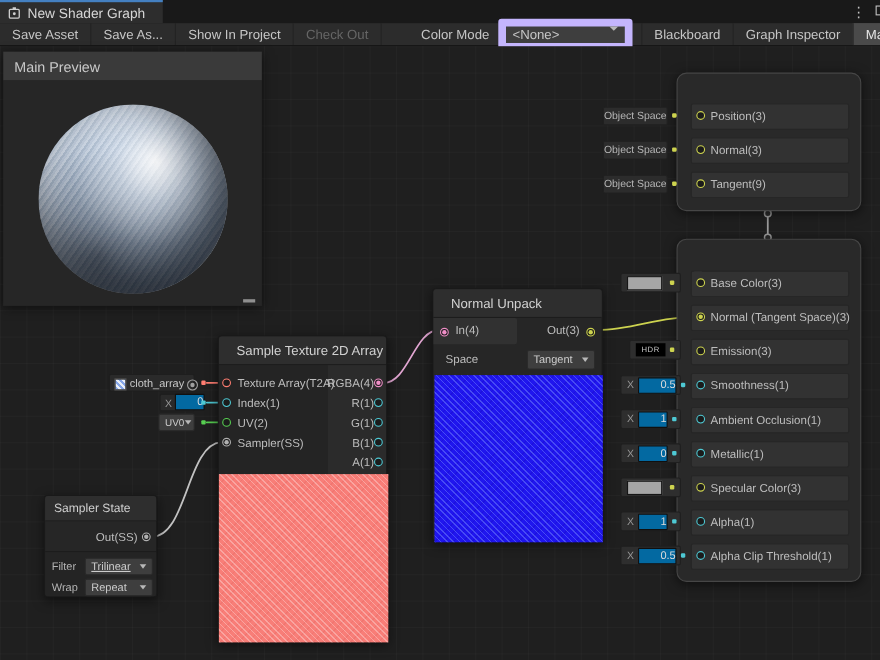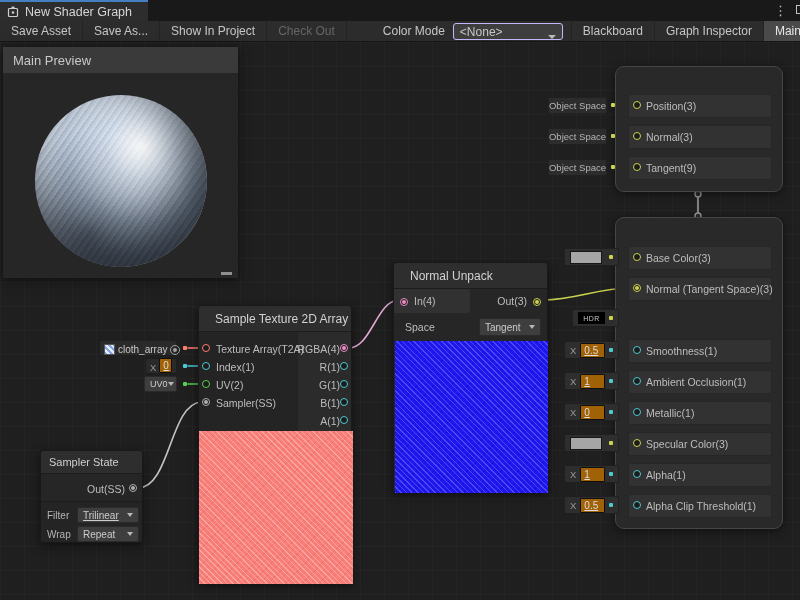--- a/index.html
+++ b/index.html
@@ -13,21 +13,21 @@
   .winbtn{font-size:13px;line-height:21px;cursor:default;}
   .maxbox{display:inline-block;width:8px;height:7px;border:1.5px solid #c2c2c2;margin-bottom:1px;}
 
   
   .toolbar{position:absolute;left:0;top:21px;width:800px;height:21px;background:#2c2c2c;border-bottom:1px solid #151515;display:flex;align-items:stretch;font-size:12px;color:#c6c6c6;box-sizing:border-box;}
   .tbtn{display:flex;align-items:center;padding:0 11px;border-right:1px solid #232323;white-space:nowrap;cursor:default;}
   .tbtn.disabled{color:#666;}
   .tbtn.active{background:#4a4a4a;color:#e6e6e6;}
   .cm-group{display:flex;align-items:center;margin-left:28px;}
   .cm-label{padding:0 8px;white-space:nowrap;}
-  .tb-dd{width:96px;height:15px;background:#3e3e3e;border:1px solid #c4b5fd;border-radius:3px;display:flex;align-items:flex-end;padding:0 6px;margin-right:8px;white-space:nowrap;}
+  .tb-dd{width:96px;height:15px;background:#3e3e3e;border:7px solid #c4b5fd;border-radius:3px;display:flex;align-items:flex-start;padding:0 6px;margin-right:8px;white-space:nowrap;}
   .dd-arrow{margin-left:auto;width:0;height:0;border-left:4px solid transparent;border-right:4px solid transparent;border-top:4.5px solid #b8b8b8;}
   .tb-right{margin-left:auto;display:flex;align-items:stretch;}
   .tb-right .tbtn{border-left:1px solid #232323;border-right:none;}
 
   
   .canvas{position:absolute;left:0;top:42px;width:800px;height:558px;background-color:#1f1f1f;
     background-image:linear-gradient(rgba(255,255,255,0.025) 1px,transparent 1px),linear-gradient(90deg,rgba(255,255,255,0.025) 1px,transparent 1px);
     background-size:24px 24px;}
   .wires{position:absolute;left:0;top:0;width:800px;height:558px;}
   .wire{fill:none;stroke-width:1.6;stroke-linecap:round;}
@@ -64,21 +64,21 @@
   .wdot{width:4px;height:4px;border-radius:1px;flex:none;}
   .wdot.abs{position:absolute;}
   .d-yellow{background:#cdd34f;} .d-teal{background:#4ec9d4;} .d-green{background:#57cf51;} .d-red{background:#ff7e72;}
 
   
   .chip{position:absolute;height:18px;background:#2e2e2e;border:1px solid #1f1f1f;border-radius:2px;box-sizing:border-box;display:flex;align-items:center;padding:0 5px;gap:4px;}
   .chip .wdot{margin-left:auto;}
   .swatch{width:30px;height:11px;background:#a6a6a6;border:1px solid #161616;}
   .hdr-swatch{width:28px;height:12px;background:#000;color:#c9c9c9;font-size:7px;letter-spacing:.5px;display:flex;align-items:center;justify-content:center;}
   .xlab{font-size:9.5px;color:#9a9a9a;}
-  .ffield{width:22px;height:13px;background:#a16207;border:1px solid #101010;border-radius:1px;font-size:10px;color:#dcdcdc;line-height:13px;padding-left:3px;box-sizing:content-box;text-decoration:underline;}
+  .ffield{width:22px;height:13px;background:#0369a1;border:1px solid #101010;border-radius:1px;font-size:10px;color:#dcdcdc;line-height:13px;padding-left:19px;box-sizing:content-box;}
 
   
   .node{position:absolute;background:#262626;border:1px solid #191919;border-radius:3px;box-sizing:border-box;box-shadow:0 3px 10px rgba(0,0,0,.5);}
   .node-title{height:26px;line-height:26px;padding-left:16px;font-size:12px;color:#d2d2d2;background:#2e2e2e;border-bottom:1px solid #1c1c1c;border-radius:3px 3px 0 0;white-space:nowrap;box-sizing:border-box;}
   .in-col{position:absolute;left:0;top:26px;width:99px;height:99px;background:#242424;}
   .out-col{position:absolute;left:99px;right:0;top:26px;height:99px;background:#2b2b2b;}
   .nrow{position:absolute;height:16px;display:flex;align-items:center;font-size:10.5px;color:#bdbdbd;white-space:nowrap;}
   .nrow .port{top:3px;}
   .nrow.in{left:0;width:99px;padding-left:17px;box-sizing:border-box;}
   .nrow.in .port{left:3px;}
@@ -214,20 +214,24 @@
     <div class="ctx-block" style="left:615px;top:175px;width:168px;height:312px;">
       <div class="ctx-title">Fragment</div>
       <div class="slot" style="top:28px;">
         <span class="port p-yellow"></span>
         <span class="slot-label">Base Color(3)</span>
       </div>
       <div class="slot" style="top:59px;">
         <span class="port p-yellow connected"></span>
         <span class="slot-label">Normal (Tangent Space)(3)</span>
       </div>
+      <div class="slot" style="top:90px;">
+        <span class="port p-yellow"></span>
+        <span class="slot-label">Emission(3)</span>
+      </div>
       <div class="slot" style="top:121px;">
         <span class="port p-teal"></span>
         <span class="slot-label">Smoothness(1)</span>
       </div>
       <div class="slot" style="top:152px;">
         <span class="port p-teal"></span>
         <span class="slot-label">Ambient Occlusion(1)</span>
       </div>
       <div class="slot" style="top:183px;">
         <span class="port p-teal"></span>

